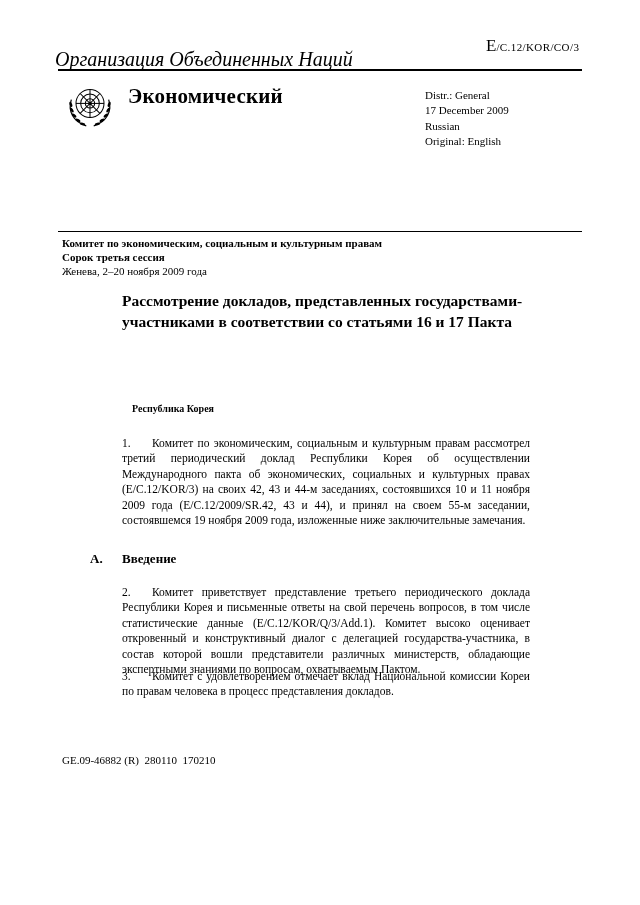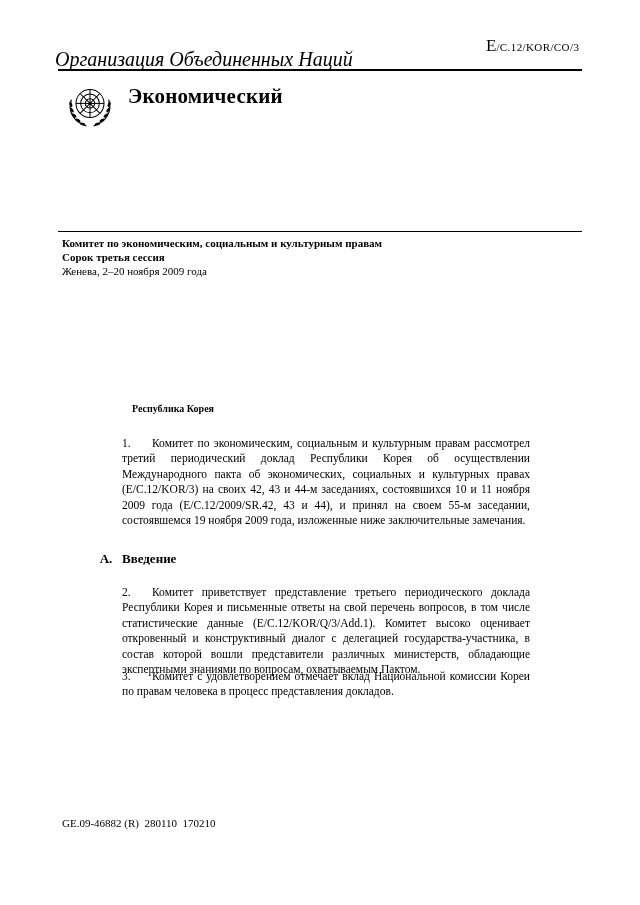--- a/index.html
+++ b/index.html
@@ -116,29 +116,28 @@
   }
   #para-1 { top: 436px; }
   #para-2 { top: 585px; }
   #para-3 { top: 669px; }
   .section-head {
     position: absolute;
     top: 551px;
     left: 90px;
     font-size: 13px;
     font-weight: bold;
-    text-align: center;
   }
   .section-head .label {
     display: inline-block;
     width: 32px;
   }
   .footer-code {
     position: absolute;
-    top: 817px;
+    top: 754px;
     left: 62px;
     font-size: 11px;
     white-space: pre;
   }
 </style>
 </head>
 <body>
 
 <div class="page">
 
@@ -178,29 +177,36 @@
         <ellipse cx="43" cy="42" rx="3" ry="1.4" transform="rotate(-25 43 42)"></ellipse>
         <ellipse cx="38" cy="46" rx="3" ry="1.4" transform="rotate(-10 38 46)"></ellipse>
       </g>
     </svg>
   </div>
 
   <div class="council-title">
     <div>Экономический</div>
   </div>
 
+  <div class="distr-block">
+    <div>Distr.: General</div>
+    <div>17 December 2009</div>
+    <div>Russian</div>
+    <div>Original: English</div>
+  </div>
 
   <div class="rule-thin"></div>
 
   <div class="committee-block">
     <div class="bold">Комитет по экономическим, социальным и культурным правам</div>
     <div class="bold">Сорок третья сессия</div>
     <div>Женева, 2–20 ноября 2009 года</div>
   </div>
 
+  <div class="heading-main">Рассмотрение докладов, представленных государствами-участниками в соответствии со статьями 16 и 17 Пакта</div>
 
 
   <div class="heading-country">Республика Корея</div>
 
   <div class="para" id="para-1">
     <span class="num">1.</span><span>Комитет по экономическим, социальным и культурным правам рассмотрел третий периодический доклад Республики Корея об осуществлении Международного пакта об экономических, социальных и культурных правах (E/C.12/KOR/3) на своих 42, 43 и 44-м заседаниях, состоявшихся 10 и 11 ноября 2009 года (E/C.12/2009/SR.42, 43 и 44), и принял на своем 55-м заседании, состоявшемся 19 ноября 2009 года, изложенные ниже заключительные замечания.</span>
   </div>
 
   <div class="section-head">
     <span class="label">A.</span><span>Введение</span>

